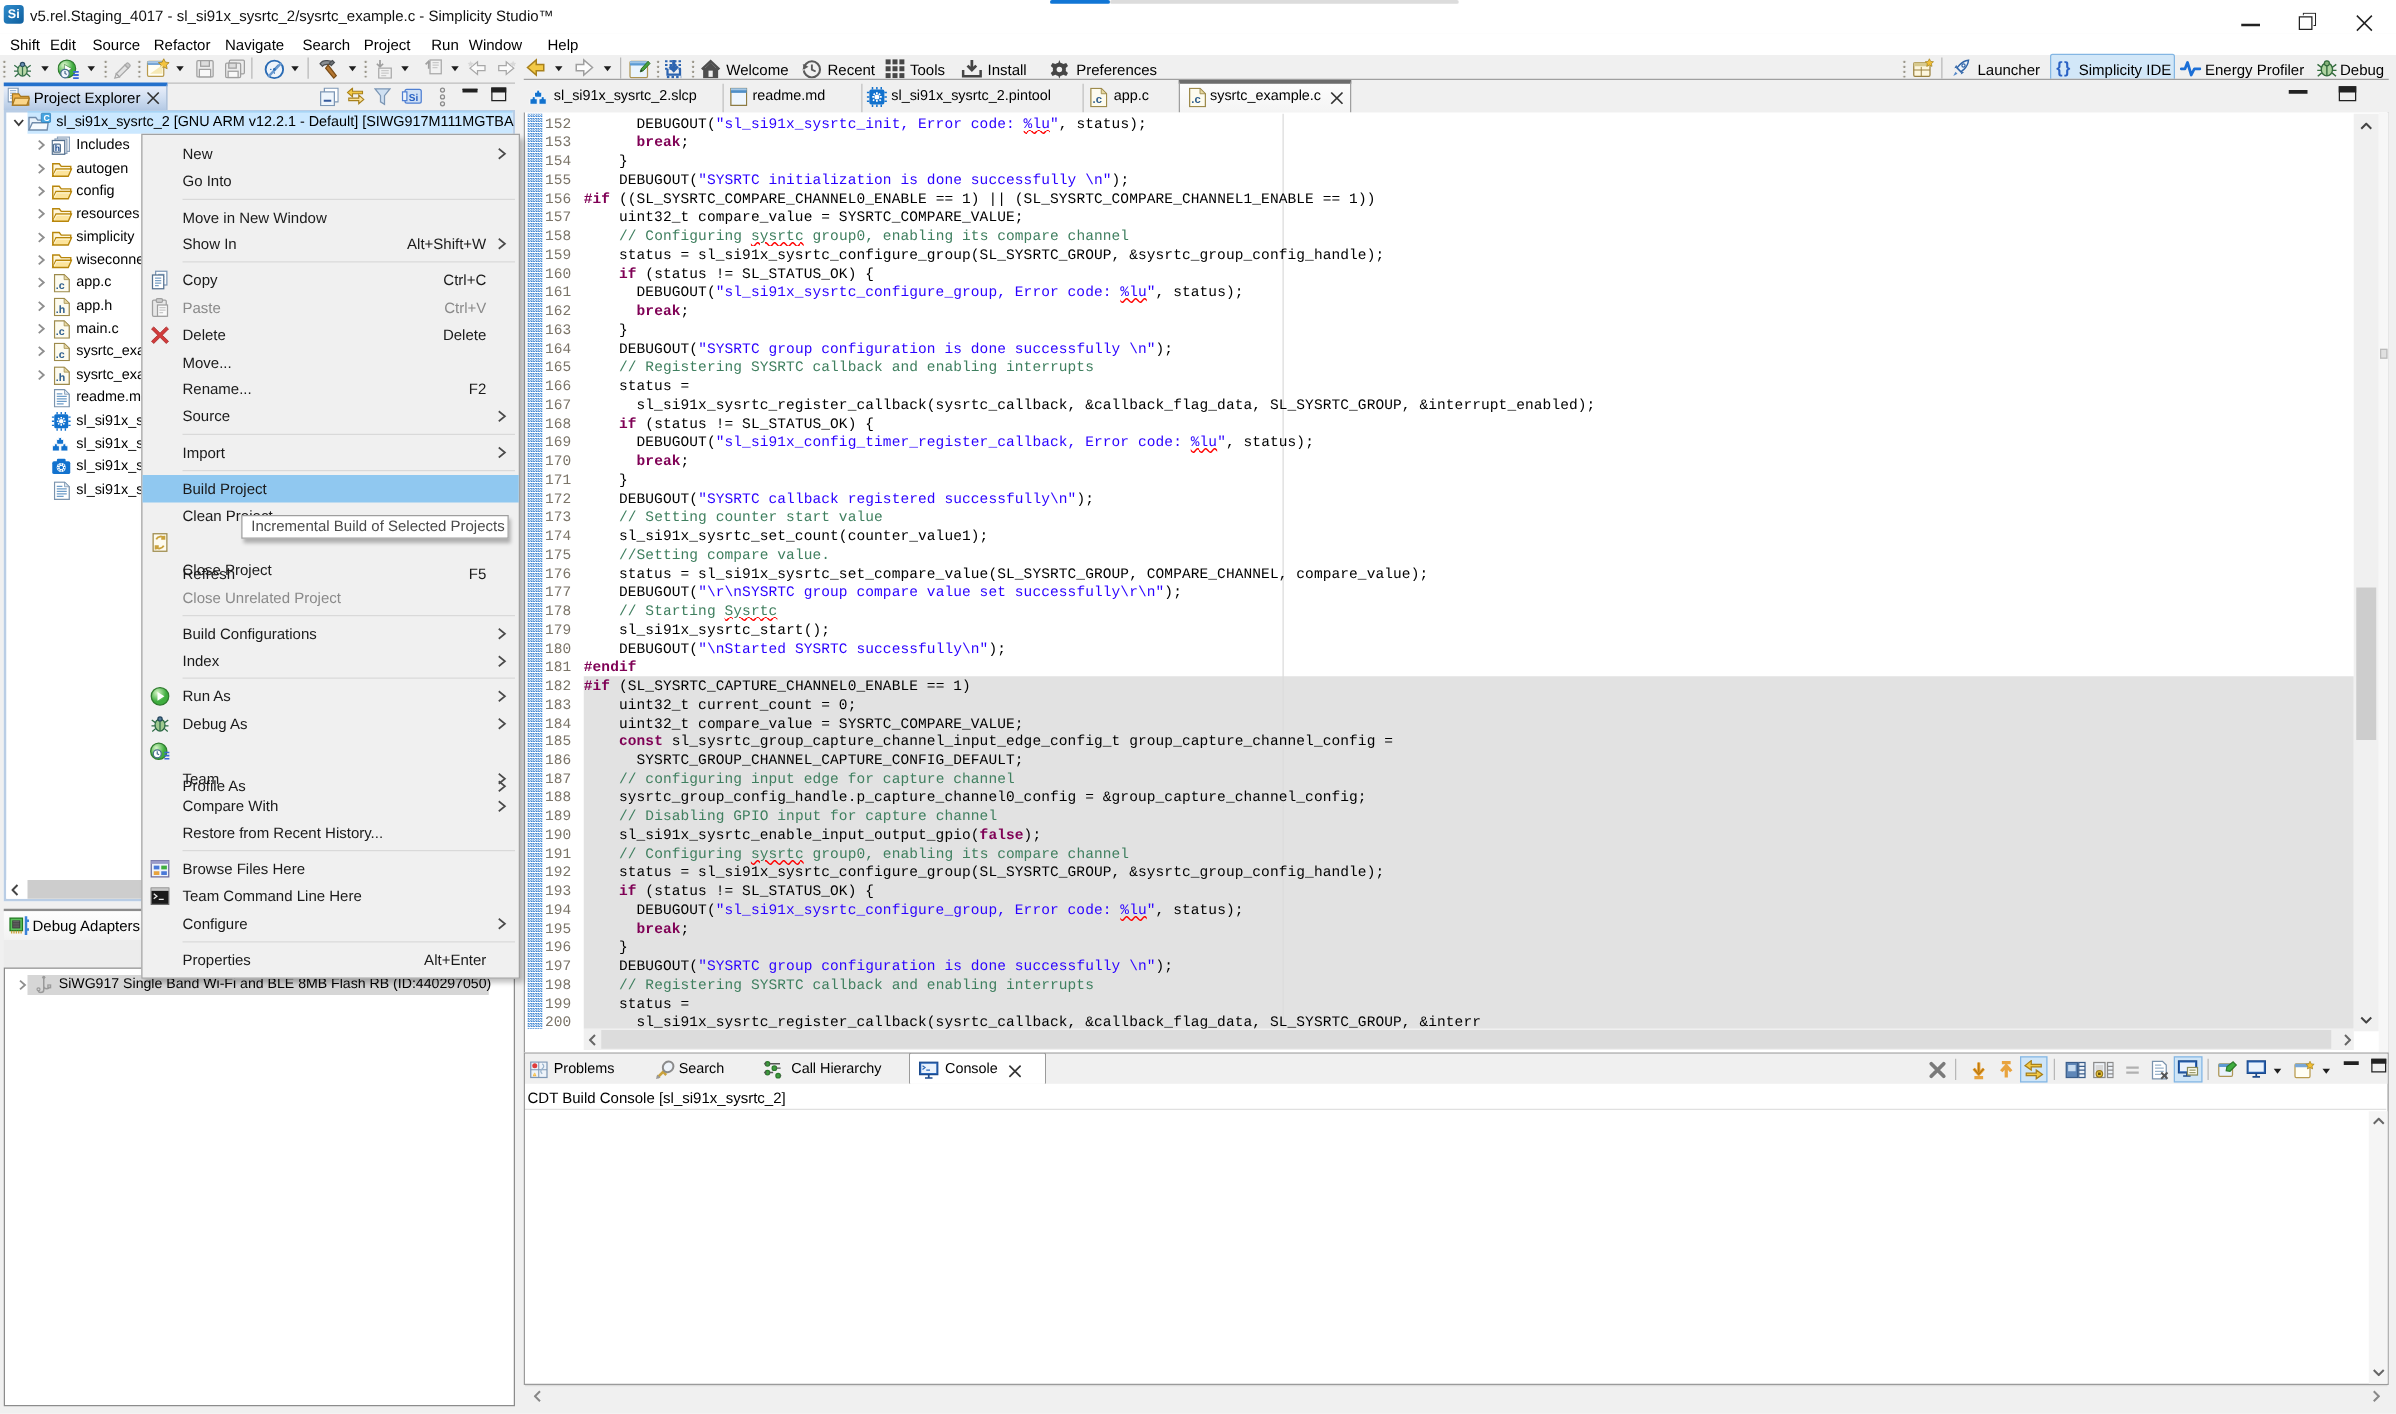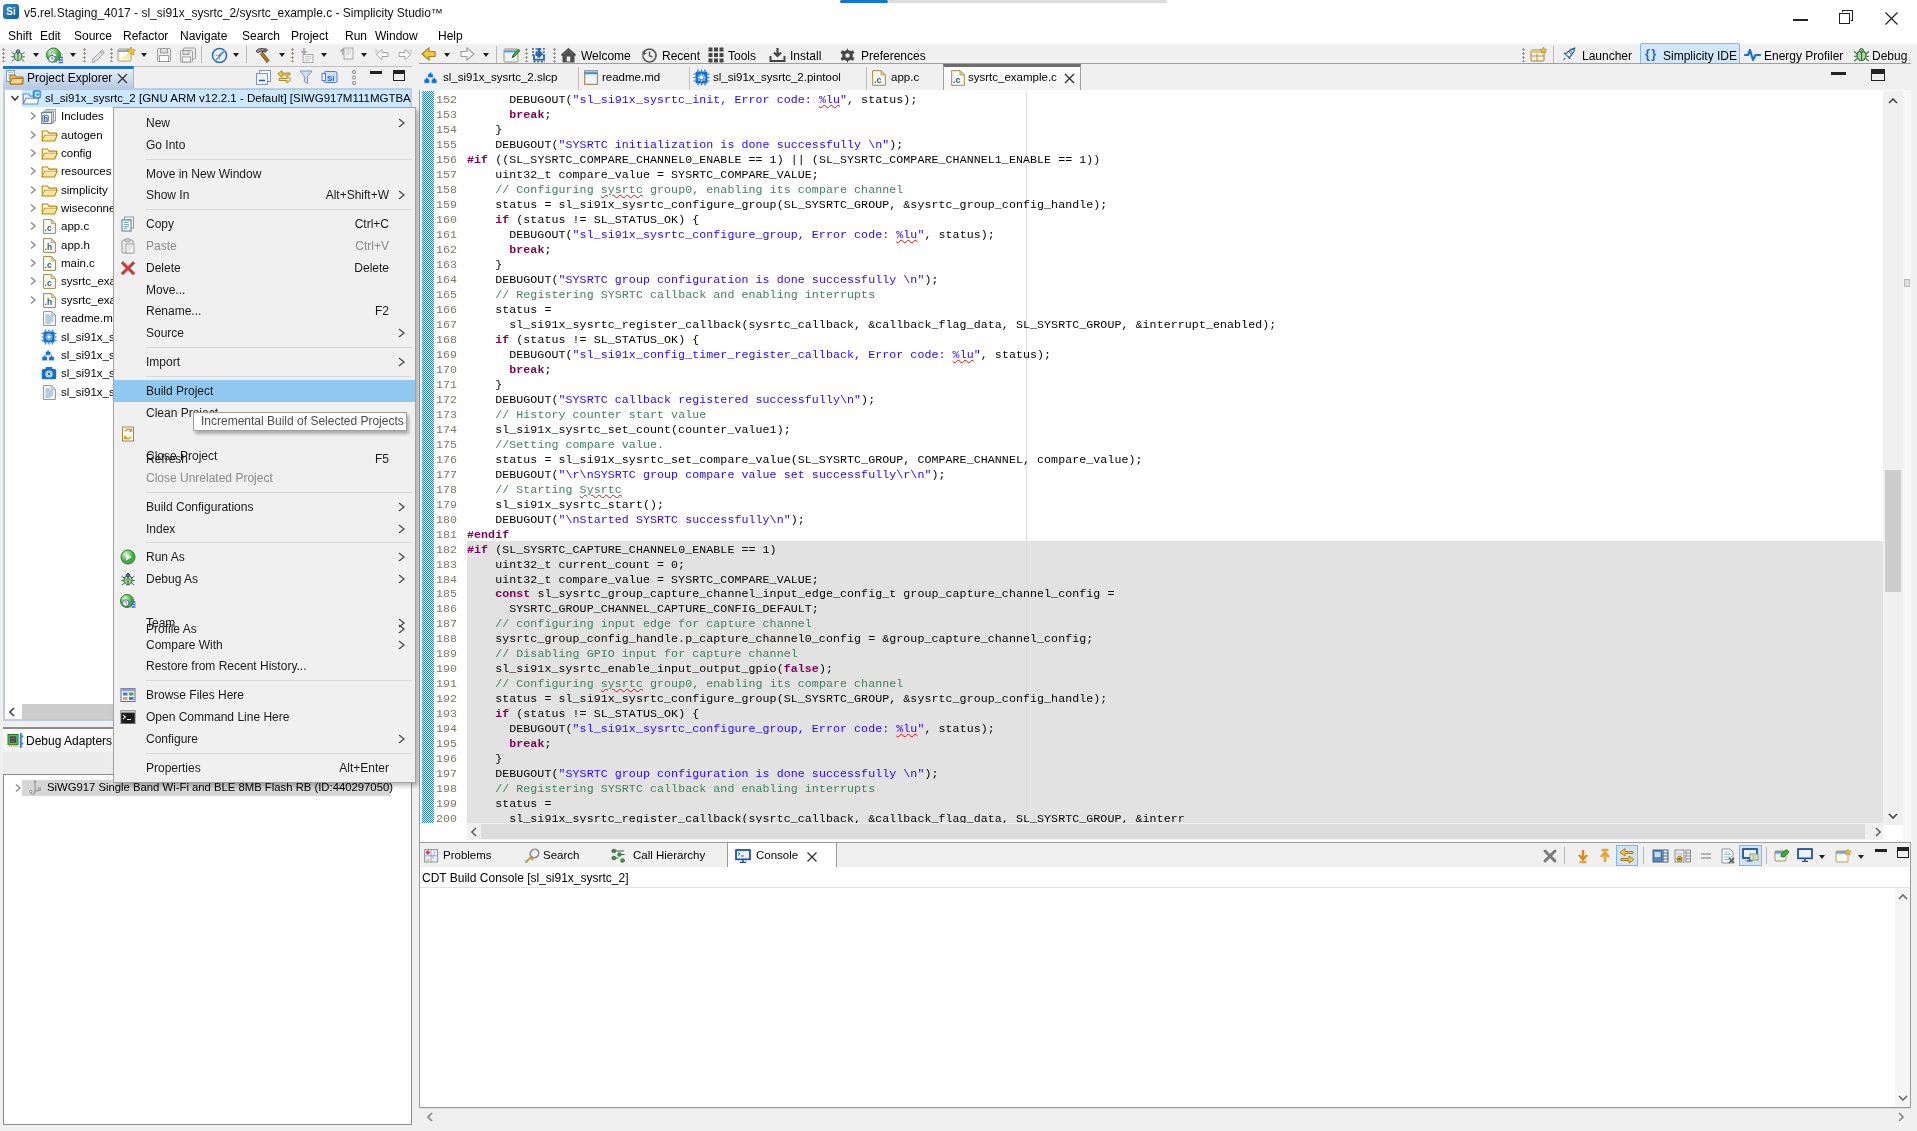--- a/index.html
+++ b/index.html
@@ -367,21 +367,21 @@
     }
     DEBUGOUT(<span class="s">"SYSRTC group configuration is done successfully \n"</span>);
     <span class="c">// Registering SYSRTC callback and enabling interrupts</span>
     status =
       sl_si91x_sysrtc_register_callback(sysrtc_callback, &amp;callback_flag_data, SL_SYSRTC_GROUP, &amp;interrupt_enabled);
     <span class="k">if</span> (status != SL_STATUS_OK) {
       DEBUGOUT(<span class="s">"sl_si91x_config_timer_register_callback, Error code: <span class="wvy">%lu</span>"</span>, status);
       <span class="k">break</span>;
     }
     DEBUGOUT(<span class="s">"SYSRTC callback registered successfully\n"</span>);
-    <span class="c">// History counter start value</span>
+    <span class="c">// Setting counter start value</span>
     sl_si91x_sysrtc_set_count(counter_value1);
     <span class="c">//Setting compare value.</span>
     status = sl_si91x_sysrtc_set_compare_value(SL_SYSRTC_GROUP, COMPARE_CHANNEL, compare_value);
     DEBUGOUT(<span class="s">"\r\nSYSRTC group compare value set successfully\r\n"</span>);
     <span class="c">// Starting <span class="wvy">Sysrtc</span></span>
     sl_si91x_sysrtc_start();
     DEBUGOUT(<span class="s">"\nStarted SYSRTC successfully\n"</span>);
 <span class="k">#endif</span>
 <span class="k">#if</span> (SL_SYSRTC_CAPTURE_CHANNEL0_ENABLE == 1)
     uint32_t current_count = 0;
@@ -936,21 +936,21 @@
   </div>
 <svg class="abs" style="left:120px;top:687px;" width="16" height="16" viewBox="0 0 16 16">
     <rect x="1" y="1.5" width="14" height="13" fill="#eef3fb" stroke="#6a6a9a"></rect>
     <rect x="1" y="1.5" width="14" height="2.6" fill="#9a9ac8"></rect>
 <rect x="3" y="5.5" width="4.5" height="3" fill="#4a78d8"></rect>
     <rect x="9" y="5.5" width="4.5" height="3" fill="#3fae3f"></rect>
 <rect x="3" y="10" width="4.5" height="3" fill="#e8a33d"></rect>
     <rect x="9" y="10" width="4.5" height="3" fill="#4a78d8"></rect>
   </svg>
 <div class="mi" style="top:706.0px">
-    <span class="txt">Open Command Line Here</span>
+    <span class="txt">Team Command Line Here</span>
   </div>
 <svg class="abs" style="left:120px;top:709px;" width="16" height="16" viewBox="0 0 16 16">
     <rect x="1" y="1.5" width="14" height="13" fill="#1a1a1a" stroke="#6a6a6a"></rect>
     <rect x="1" y="1.5" width="14" height="2.2" fill="#c8c8c8"></rect>
 <path d="M3 6 l2.5 2 -2.5 2 M7 10.5 h4" stroke="#e8e8e8" stroke-width="1.1" fill="none"></path>
   </svg>
 <div class="mi" style="top:727.8px">
     <span class="txt">Configure</span>
     <svg class="subar" width="9" height="10">
       <path d="M2 1 L7 5 L2 9" fill="none" stroke="#4a4a4a" stroke-width="1.3"></path>

